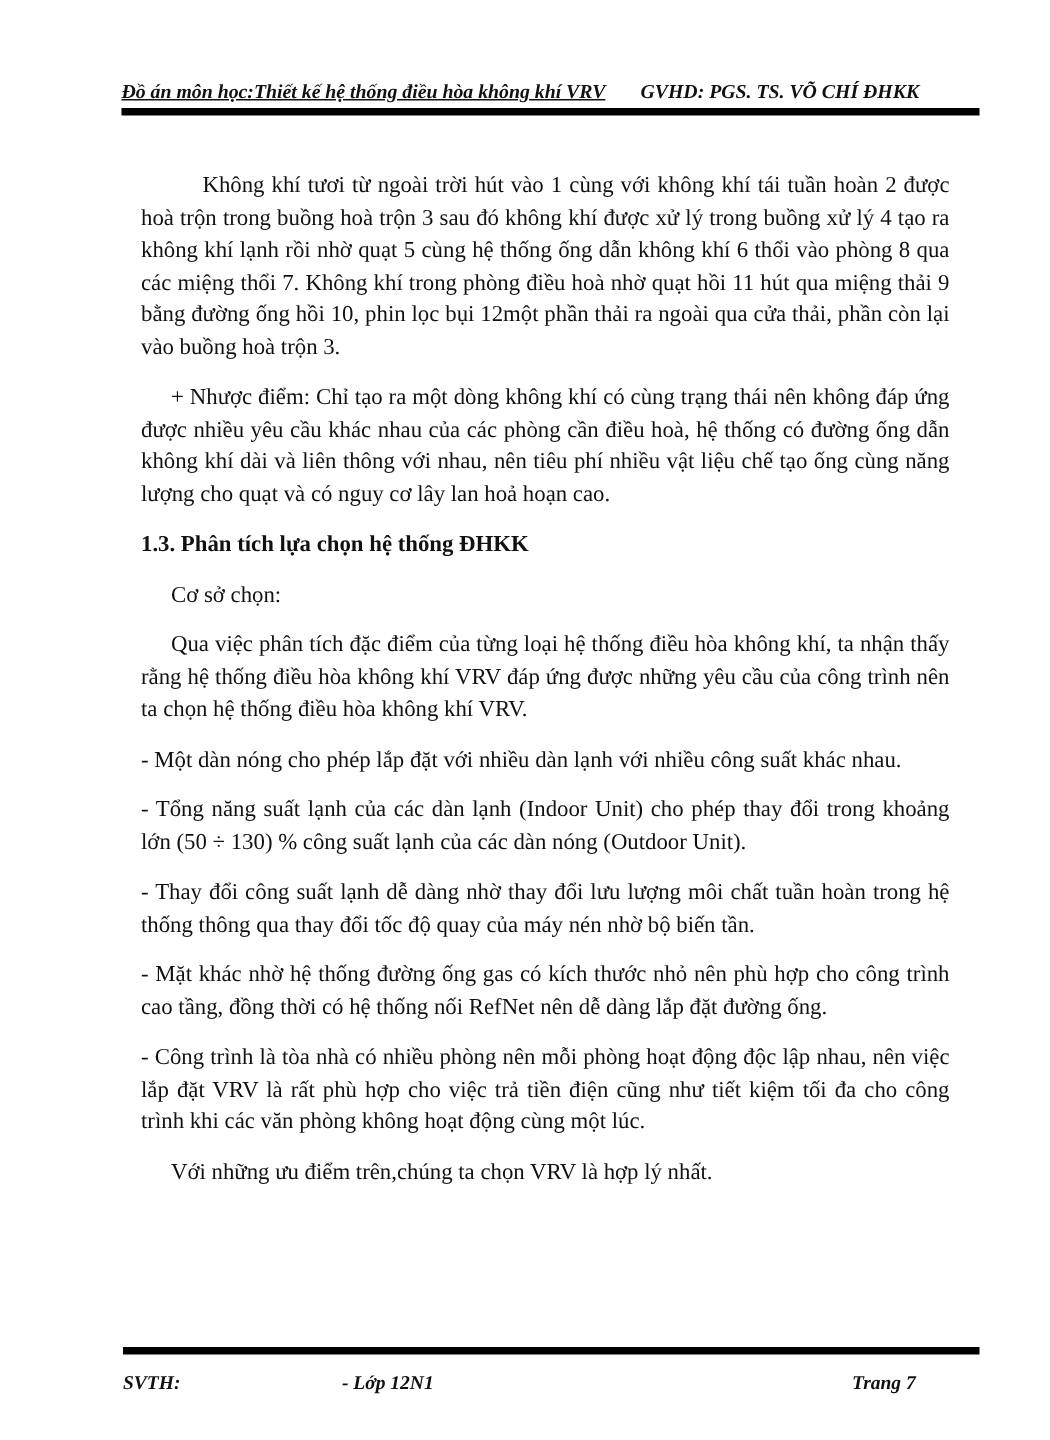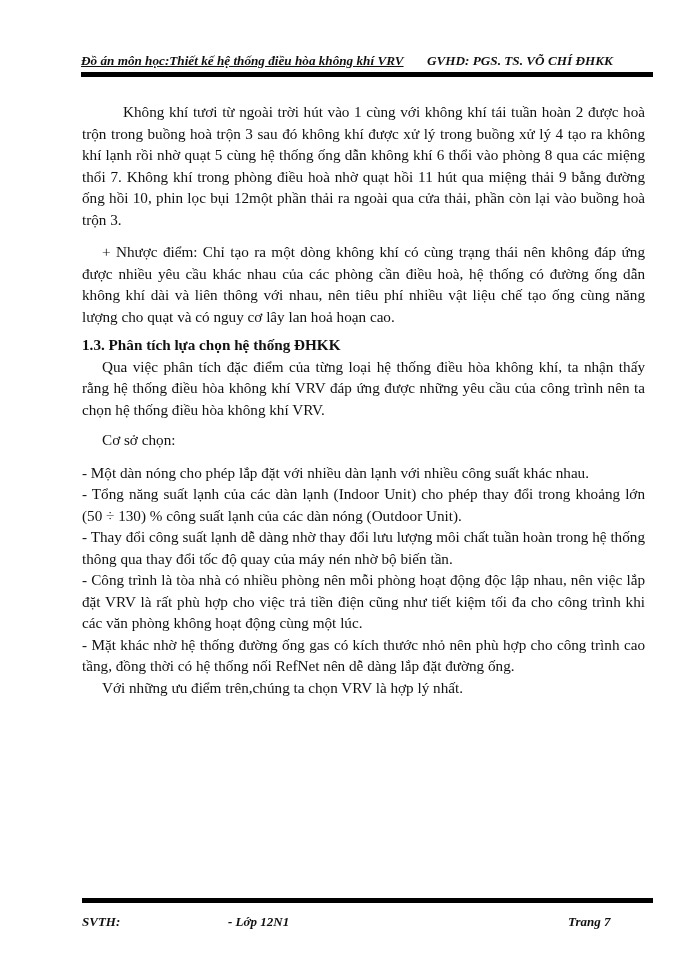--- a/index.html
+++ b/index.html
@@ -7,21 +7,21 @@
          font-family: "Liberation Serif", "DejaVu Serif", serif; color: #111; }
   .page { position: absolute; left: 0; top: 15px; width: 700px; height: 960px; }
   .header { position: absolute; left: 81px; top: 38px; width: 572px; height: 26px; }
   .header .title { position: absolute; left: 0; top: 0; font-style: italic; font-weight: bold;
                    font-size: 13.2px; text-decoration: underline; letter-spacing: 0; white-space: nowrap; }
   .header .advisor { position: absolute; left: 346px; top: 0; font-style: italic; font-weight: bold;
                      font-size: 13.2px; white-space: nowrap; }
   .header-rule { position: absolute; left: 81px; top: 57px; width: 572px; height: 5px; background: #000; }
 
   .body { position: absolute; left: 82px; top: 86px; width: 563px; font-size: 15.2px; line-height: 21.5px; }
-  .body p { margin: 0; text-align: justify; }
+  .body p { margin: 12px; text-align: justify; }
   .p-indent-lg { text-indent: 41px; }
   .p-indent { text-indent: 20px; }
   .gap-sm { margin-top: 9px !important; }
   .gap-md { margin-top: 11px !important; }
   .heading { font-weight: bold; margin-top: 7px !important; }
   .list p { text-indent: 0; }
 
   .footer-rule { position: absolute; left: 82px; top: 883px; width: 571px; height: 5px; background: #000; }
   .footer { position: absolute; left: 82px; top: 899px; width: 571px; height: 20px;
             font-style: italic; font-weight: bold; font-size: 13px; }
@@ -37,28 +37,28 @@
   <div class="header">
     <span class="title">Đồ án môn học:Thiết kế hệ thống điều hòa không khí VRV</span>
     <span class="advisor">GVHD: PGS. TS. VÕ CHÍ ĐHKK</span>
   </div>
   <div class="header-rule"></div>
 
   <div class="body">
     <p class="p-indent-lg">Không khí tươi từ ngoài trời hút vào 1 cùng với không khí tái tuần hoàn 2 được hoà trộn trong buồng hoà trộn 3 sau đó không khí được xử lý trong buồng xử lý 4 tạo ra không khí lạnh rồi nhờ quạt 5 cùng hệ thống ống dẫn không khí 6 thổi vào phòng 8 qua các miệng thổi 7. Không khí trong phòng điều hoà nhờ quạt hồi 11 hút qua miệng thải 9 bằng đường ống hồi 10, phin lọc bụi 12một phần thải ra ngoài qua cửa thải, phần còn lại vào buồng hoà trộn 3.</p>
     <p class="p-indent gap-md">+ Nhược điểm: Chỉ tạo ra một dòng không khí có cùng trạng thái nên không đáp ứng được nhiều yêu cầu khác nhau của các phòng cần điều hoà, hệ thống có đường ống dẫn không khí dài và liên thông với nhau, nên tiêu phí nhiều vật liệu chế tạo ống cùng năng lượng cho quạt và có nguy cơ lây lan hoả hoạn cao.</p>
     <p class="heading">1.3. Phân tích lựa chọn hệ thống ĐHKK</p>
+    <p class="p-indent gap-sm">Cơ sở chọn:</p>
     <p class="p-indent">Qua việc phân tích đặc điểm của từng loại hệ thống điều hòa không khí, ta nhận thấy rằng hệ thống điều hòa không khí VRV đáp ứng được những yêu cầu của công trình nên ta chọn hệ thống điều hòa không khí VRV.</p>
-    <p class="p-indent gap-sm">Cơ sở chọn:</p>
     <div class="list gap-md" style="margin-top:11px;">
       <p>- Một dàn nóng cho phép lắp đặt với nhiều dàn lạnh với nhiều công suất khác nhau.</p>
       <p>- Tổng năng suất lạnh của các dàn lạnh (Indoor Unit) cho phép thay đổi trong khoảng lớn (50 ÷ 130) % công suất lạnh của các dàn nóng (Outdoor Unit).</p>
       <p>- Thay đổi công suất lạnh dễ dàng nhờ thay đổi lưu lượng môi chất tuần hoàn trong hệ thống thông qua thay đổi tốc độ quay của máy nén nhờ bộ biến tần.</p>
+      <p>- Mặt khác nhờ hệ thống đường ống gas có kích thước nhỏ nên phù hợp cho công trình cao tầng, đồng thời có hệ thống nối RefNet nên dễ dàng lắp đặt đường ống.</p>
       <p>- Công trình là tòa nhà có nhiều phòng nên mỗi phòng hoạt động độc lập nhau, nên việc lắp đặt VRV là rất phù hợp cho việc trả tiền điện cũng như tiết kiệm tối đa cho công trình khi các văn phòng không hoạt động cùng một lúc.</p>
-      <p>- Mặt khác nhờ hệ thống đường ống gas có kích thước nhỏ nên phù hợp cho công trình cao tầng, đồng thời có hệ thống nối RefNet nên dễ dàng lắp đặt đường ống.</p>
     </div>
     <p class="p-indent">Với những ưu điểm trên,chúng ta chọn VRV là hợp lý nhất.</p>
   </div>
 
   <div class="footer-rule"></div>
   <div class="footer">
     <span class="svth">SVTH:</span>
     <span class="class">- Lớp 12N1</span>
     <span class="pageno">Trang 7</span>
   </div>

